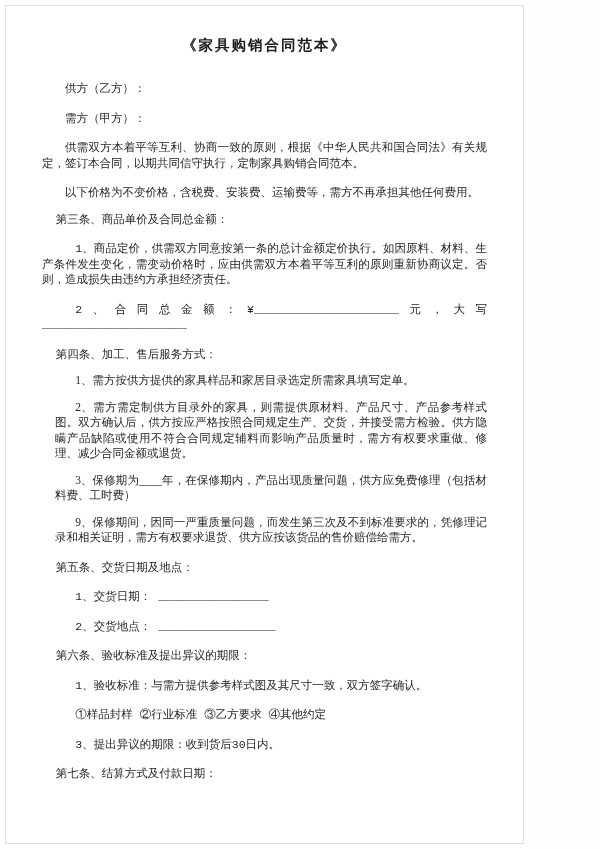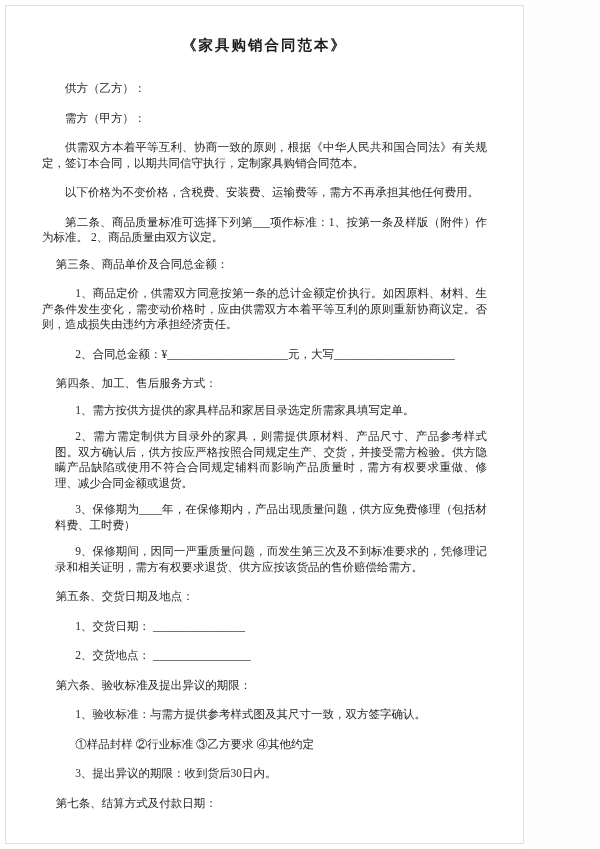--- a/index.html
+++ b/index.html
@@ -53,35 +53,35 @@
   }
   .p-item {
     text-indent: 2.9em;
   }
   .p-item2 {
     padding-left: 13px;
     text-indent: 1.75em;
   }
   .spaced {
     margin-top: 14px !important;
+    font-family: Liberation Mono, monospace;
   }
 </style>
 </head>
 <body>
 
 <div class="sheet">
   <div class="frame"></div>
   <div class="content">
     <h1 class="doc-title">《家具购销合同范本》</h1>
     <div class="paras">
         <p class="p-label">供方（乙方）：</p>
         <p class="p-label">需方（甲方）：</p>
         <p class="p-body">供需双方本着平等互利、协商一致的原则，根据《中华人民共和国合同法》有关规定，签订本合同，以期共同信守执行，定制家具购销合同范本。</p>
         <p class="p-body spaced">以下价格为不变价格，含税费、安装费、运输费等，需方不再承担其他任何费用。</p>
-        <p class="p-body spaced">第二条、商品质量标准可选择下列第___项作标准：1、按第一条及样版（附件）作为标准。 2、商品质量由双方议定。</p>
         <p class="p-section">第三条、商品单价及合同总金额：</p>
         <p class="p-item spaced">1、商品定价，供需双方同意按第一条的总计金额定价执行。如因原料、材料、生产条件发生变化，需变动价格时，应由供需双方本着平等互利的原则重新协商议定。否则，造成损失由违约方承担经济责任。</p>
         <p class="p-item spaced">2、合同总金额：¥_____________________元，大写_____________________</p>
         <p class="p-section spaced">第四条、加工、售后服务方式：</p>
         <p class="p-item2">1、需方按供方提供的家具样品和家居目录选定所需家具填写定单。</p>
         <p class="p-item2">2、需方需定制供方目录外的家具，则需提供原材料、产品尺寸、产品参考样式图。双方确认后，供方按应严格按照合同规定生产、交货，并接受需方检验。供方隐瞒产品缺陷或使用不符合合同规定辅料而影响产品质量时，需方有权要求重做、修理、减少合同金额或退货。</p>
         <p class="p-item2">3、保修期为____年，在保修期内，产品出现质量问题，供方应免费修理（包括材料费、工时费）</p>
         <p class="p-item2">9、保修期间，因同一严重质量问题，而发生第三次及不到标准要求的，凭修理记录和相关证明，需方有权要求退货、供方应按该货品的售价赔偿给需方。</p>
         <p class="p-section spaced">第五条、交货日期及地点：</p>
         <p class="p-item spaced">1、交货日期： ________________</p>

